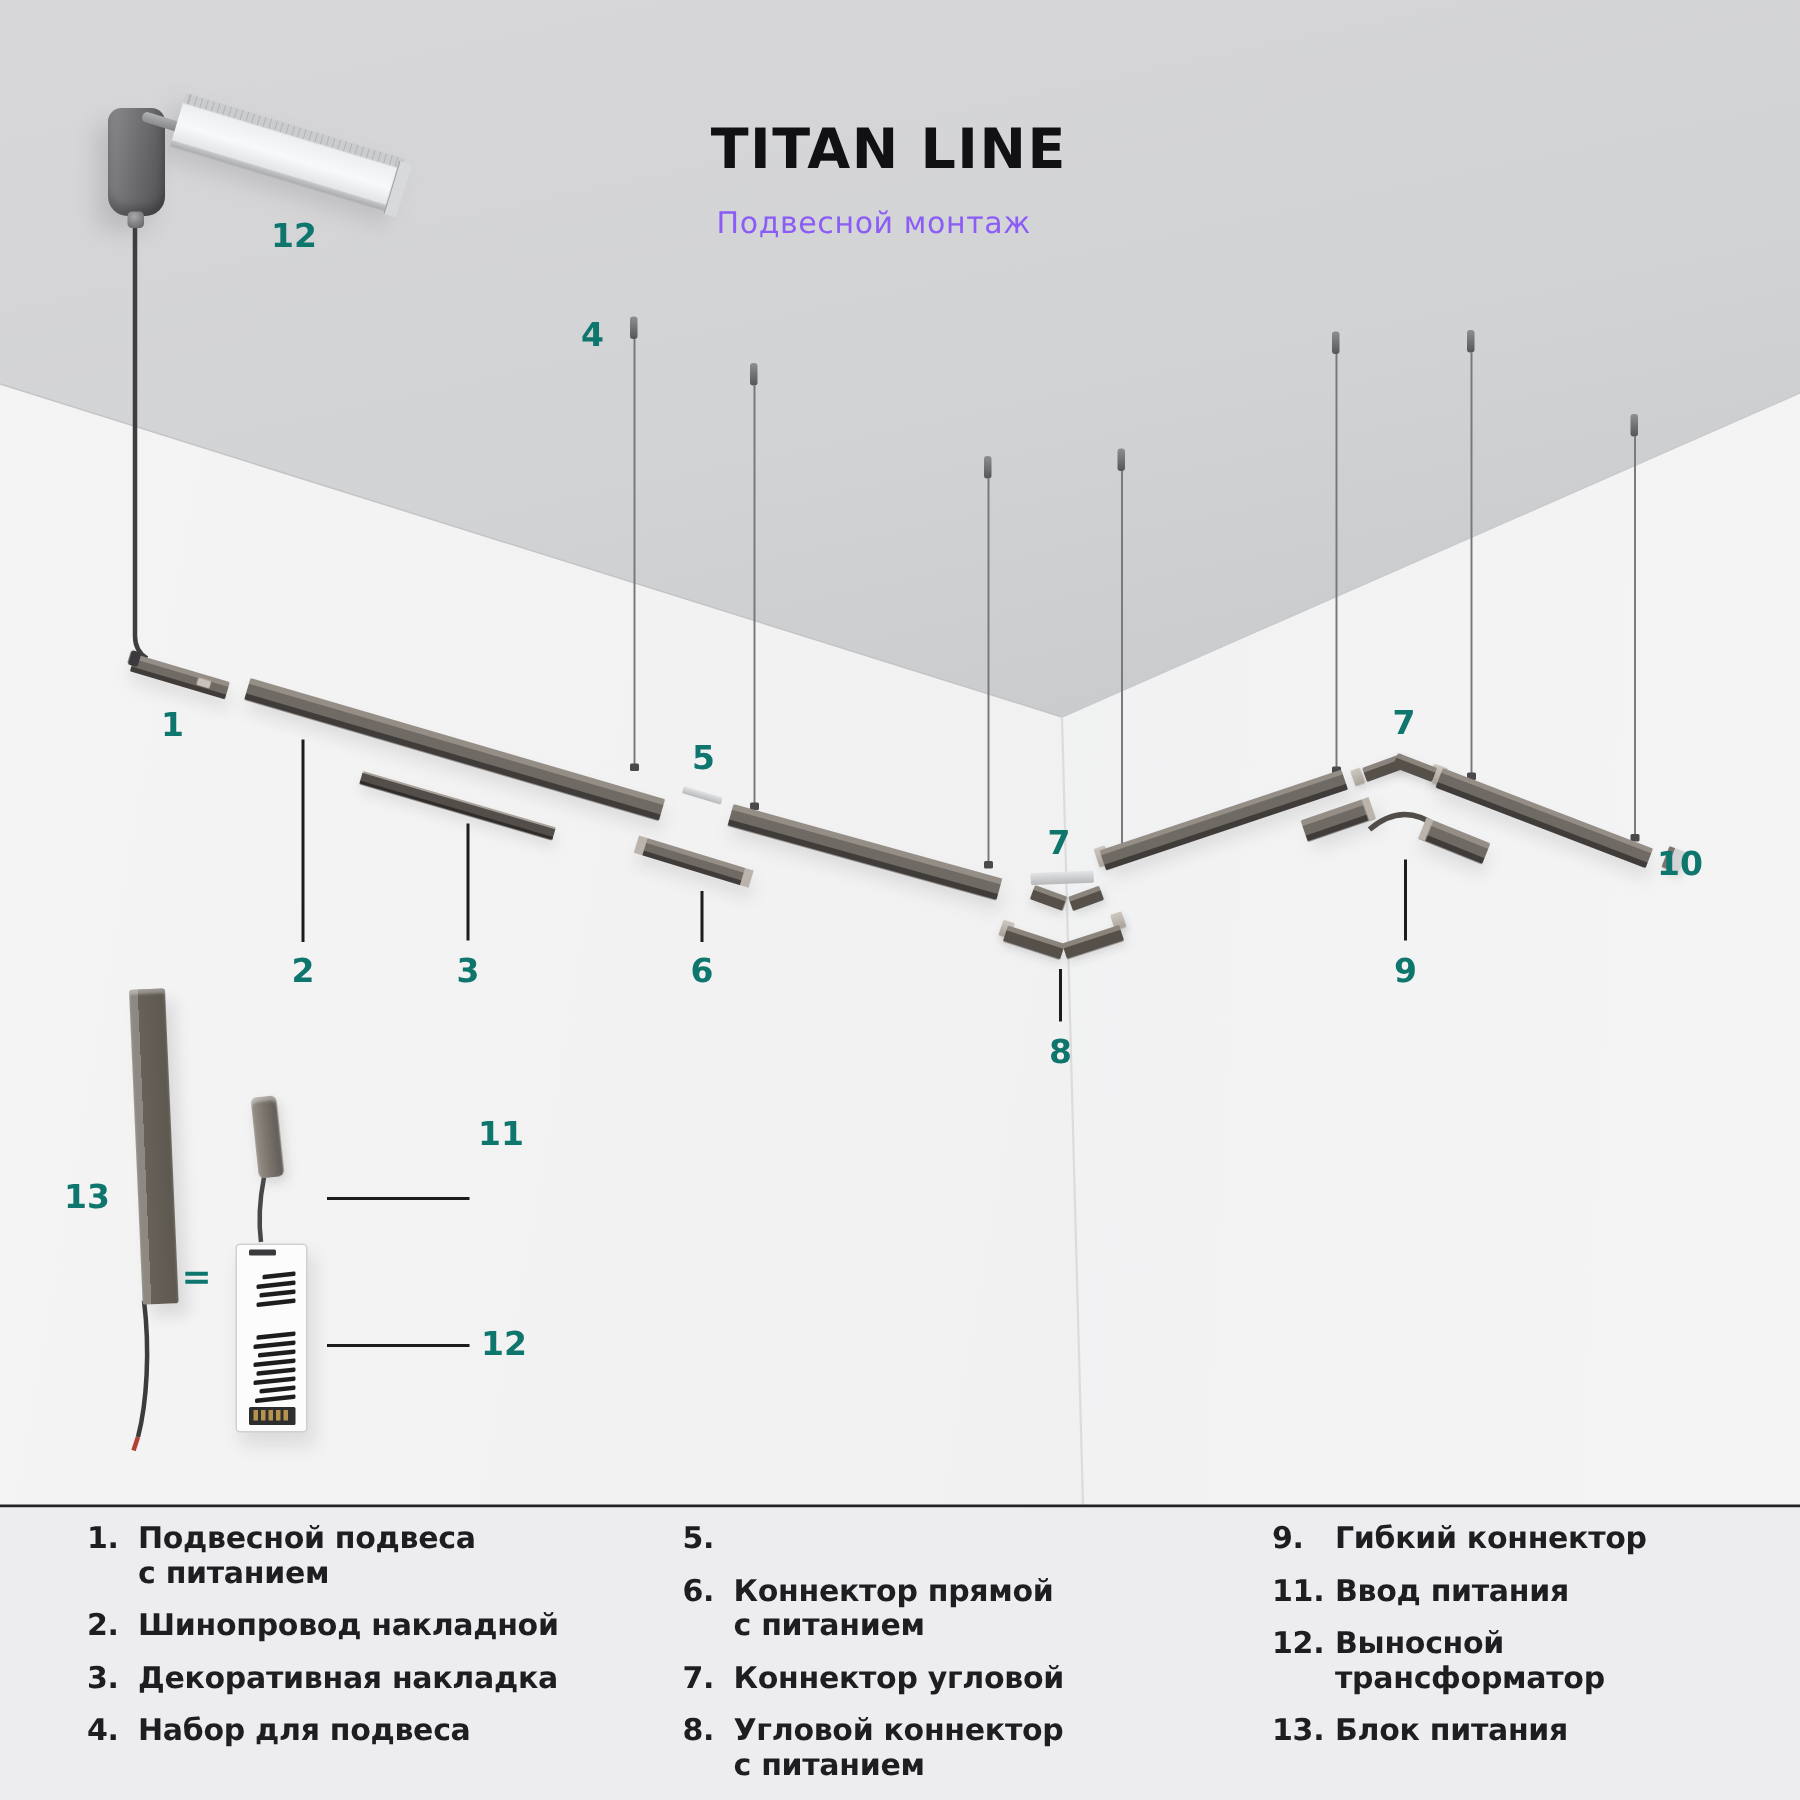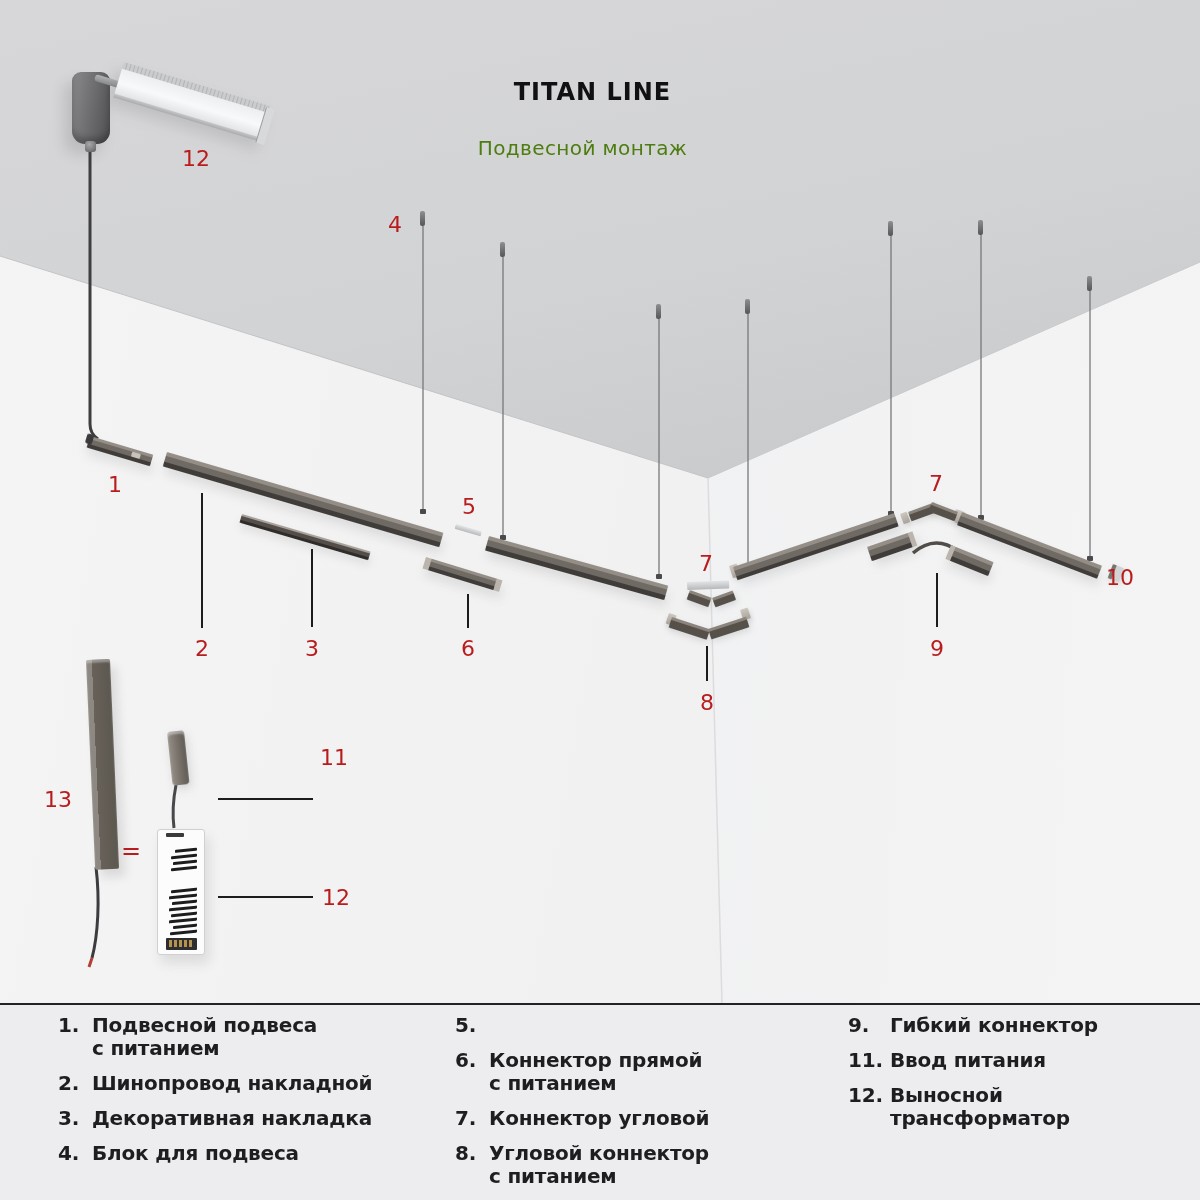--- a/index.html
+++ b/index.html
@@ -56,26 +56,26 @@
     box-shadow:inset 0 3px 2px rgba(255,255,255,.4);filter:drop-shadow(2px 4px 4px rgba(80,80,80,.18));}
   .psu{position:absolute;left:157px;top:829px;width:46px;height:124px;background:#fcfcfd;border:1px solid #cfd0d2;border-radius:3px;
     box-shadow:4px 8px 12px rgba(80,80,80,.14);}
   .psu .inlet{position:absolute;left:8px;top:3px;width:18px;height:4px;background:#3a3a3c;border-radius:1px;}
   .vents{position:absolute;right:7px;display:flex;flex-direction:column;align-items:flex-end;transform:skewY(-6deg);}
   .vents i{display:block;height:3px;background:#1d1d1f;margin-top:3px;border-radius:1px;}
   .pins{position:absolute;left:8px;bottom:4px;width:31px;height:12px;background:#2e2e30;border-radius:1px;display:flex;gap:2px;padding:2px 3px 0;box-sizing:border-box;}
   .pins i{display:block;width:3px;height:7px;background:#b5924e;}
 
   
-  .num{position:absolute;transform:translate(-50%,-50%);font-size:22px;font-weight:normal;color:#b91c1c;white-space:nowrap;}
+  .num{position:absolute;transform:translate(-50%,-50%);font-size:22px;font-weight:bold;color:#0f766e;white-space:nowrap;}
   .eq{font-size:24px;}
 
   
-  .title{position:absolute;left:0;top:78px;width:1185px;text-align:center;font-size:24px;font-weight:800;letter-spacing:1px;color:#111113;}
-  .subtitle{position:absolute;left:0;top:136px;width:1165px;text-align:center;font-size:20px;color:#4d7c0f;letter-spacing:.4px;}
+  .title{position:absolute;left:0;top:78px;width:1185px;text-align:center;font-size:37px;font-weight:800;letter-spacing:1px;color:#111113;}
+  .subtitle{position:absolute;left:0;top:136px;width:1165px;text-align:center;font-size:20px;color:#8b5cf6;letter-spacing:.4px;}
 
   
   .sep{position:absolute;left:0;top:1003px;width:1200px;height:2px;background:#232325;}
   .legendbg{position:absolute;left:0;top:1005px;width:1200px;height:195px;background:#ededef;}
   .col{position:absolute;top:1014px;}
   .lrow{display:flex;margin-bottom:12px;font-size:20px;line-height:23px;font-weight:bold;color:#1e1e20;letter-spacing:-.2px;}
   .lrow .n{flex:0 0 34px;}
   .col3 .lrow .n{flex:0 0 42px;}
   .lrow .t{white-space:pre-line;}
 </style>
@@ -248,21 +248,21 @@
     <div class="lrow">
       <span class="n">2.</span>
       <span class="t">Шинопровод накладной</span>
     </div>
     <div class="lrow">
       <span class="n">3.</span>
       <span class="t">Декоративная накладка</span>
     </div>
     <div class="lrow">
       <span class="n">4.</span>
-      <span class="t">Блок для подвеса</span>
+      <span class="t">Набор для подвеса</span>
     </div>
   </div>
 
   <div class="col" style="left:455px;width:330px;">
     <div class="lrow">
       <span class="n">5.</span>
     </div>
     <div class="lrow">
       <span class="n">6.</span>
       <span class="t">Коннектор прямой
@@ -285,15 +285,19 @@
       <span class="t">Гибкий коннектор</span>
     </div>
     <div class="lrow">
       <span class="n">11.</span>
       <span class="t">Ввод питания</span>
     </div>
     <div class="lrow">
       <span class="n">12.</span>
       <span class="t">Выносной трансформатор</span>
     </div>
+    <div class="lrow">
+      <span class="n">13.</span>
+      <span class="t">Блок питания</span>
+    </div>
   </div>
 
 </div>
 
 </body></html>

